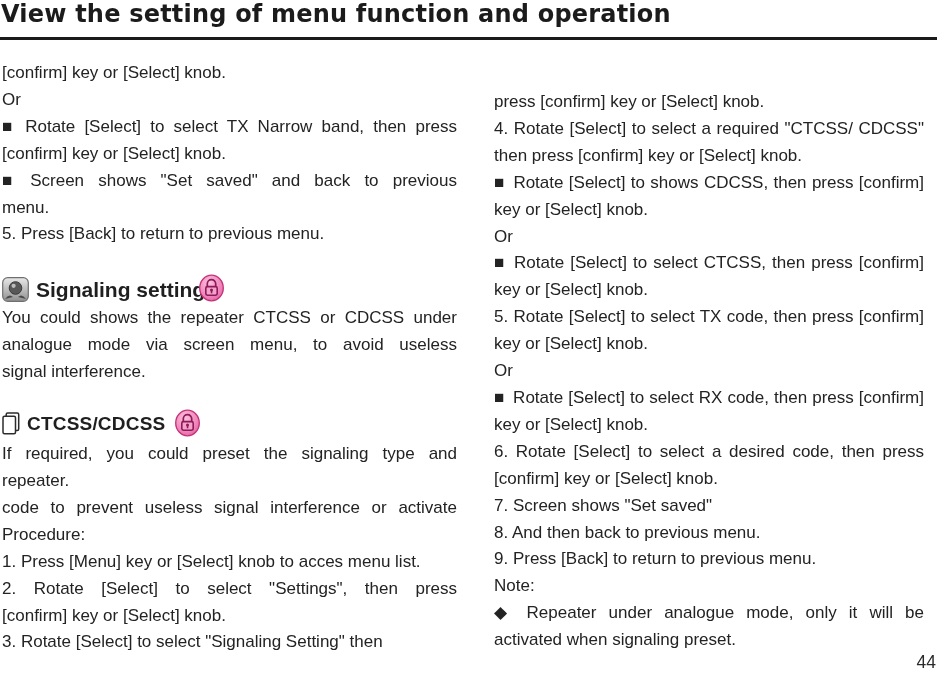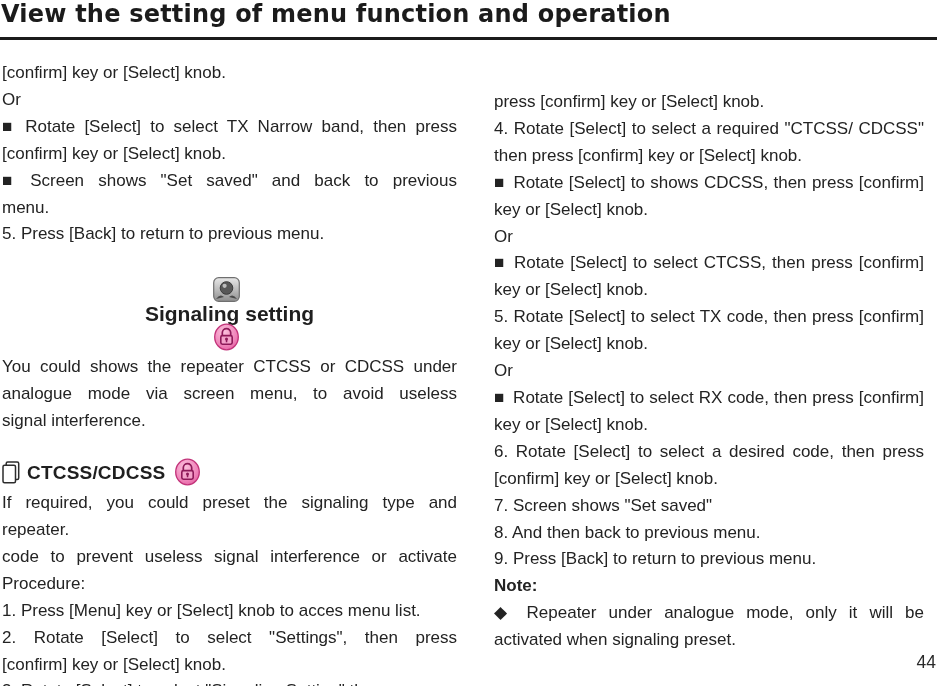--- a/index.html
+++ b/index.html
@@ -28,29 +28,29 @@
     background: #1b1b1b;
   }
 
   
   .column { position: absolute; top: 60px; font-size: 17px; color: #232323; }
   .column.left  { left: 2px;  width: 455px; }
   .column.right { left: 494px; width: 430px; top: 61px; margin-top: 28px; }
 
   .line { line-height: 26.9px; white-space: normal; }
   .line.j { text-align: justify; text-align-last: justify; }
-  .para.bold .line { font-weight: bold; }
+  .para.bold .line { font-weight: normal; }
 
   
   .heading {
     display: flex; align-items: center;
     font-weight: bold; color: #1f1f1f;
   }
   .heading .heading-text { white-space: nowrap; }
-  .heading.h1 { margin-top: 29px; margin-bottom: 3px; font-size: 21px; flex-direction: column; }
+  .heading.h1 { margin-top: 29px; margin-bottom: 3px; font-size: 21px; }
   .heading.h2 { margin-top: 24px; margin-bottom: 4px; font-size: 19px; letter-spacing: 0.2px; }
   .heading .icon { display: inline-flex; flex: none; }
   .heading .icon-left { margin-right: 7px; }
   .h1 .icon-right { margin-left: -7px; margin-top: -4px; }
   .h2 .icon-right { margin-left: 9px; margin-top: -2px; }
 
   
   .page-number {
     position: absolute; right: 10px; top: 652px;
     font-size: 17.5px; color: #2a2a2a;

